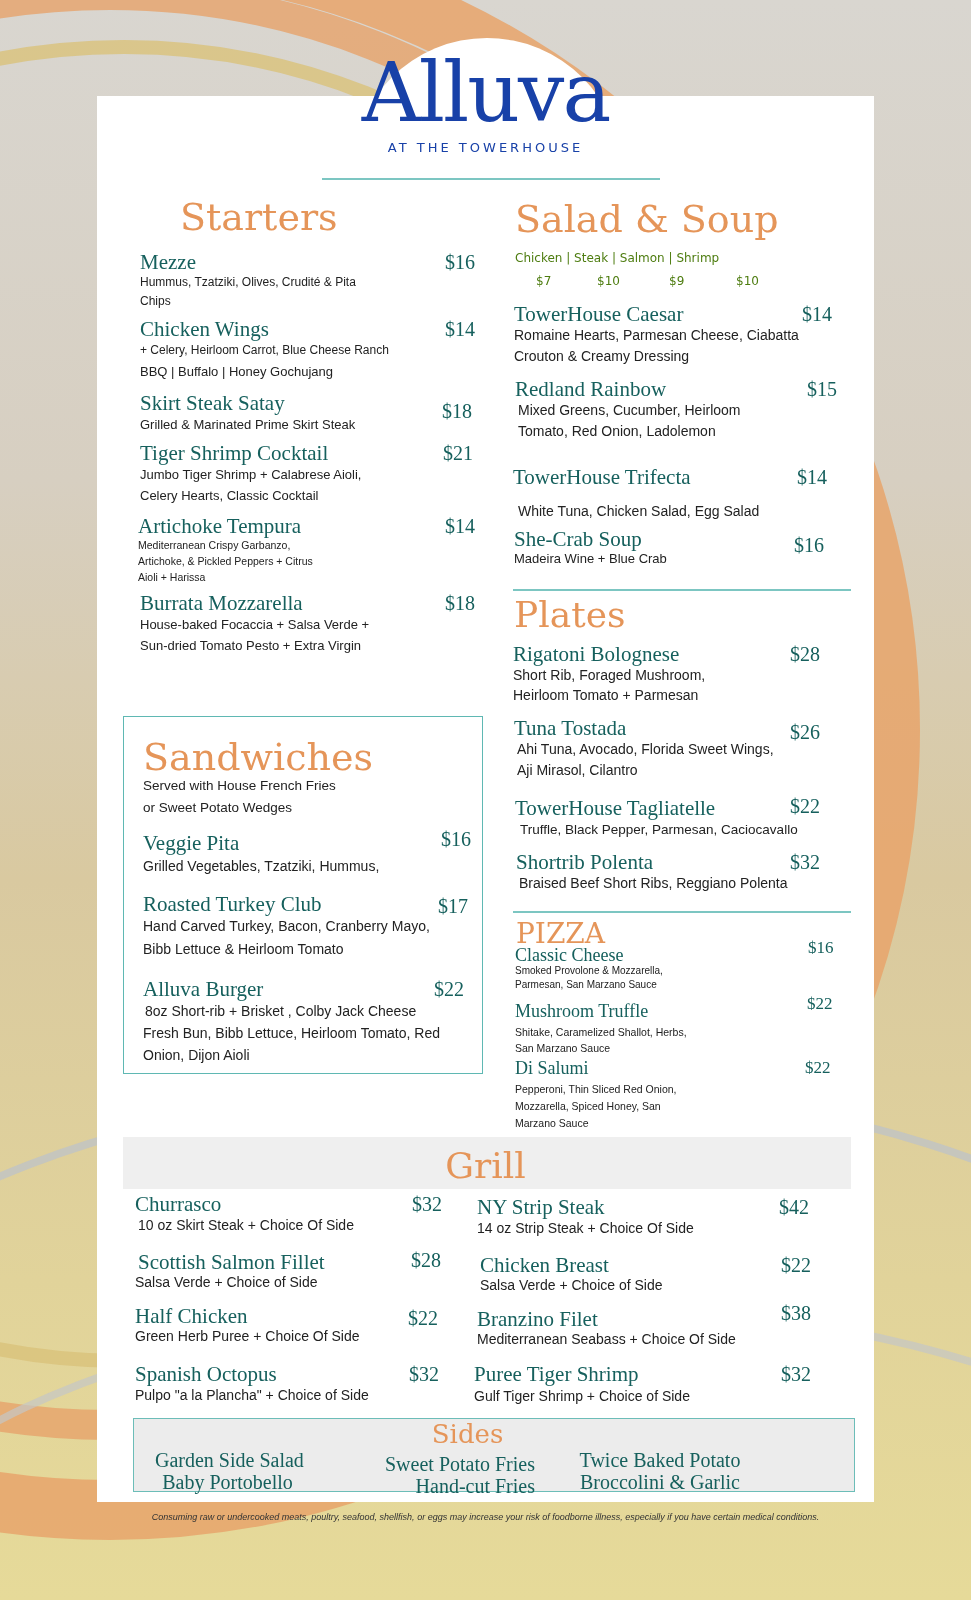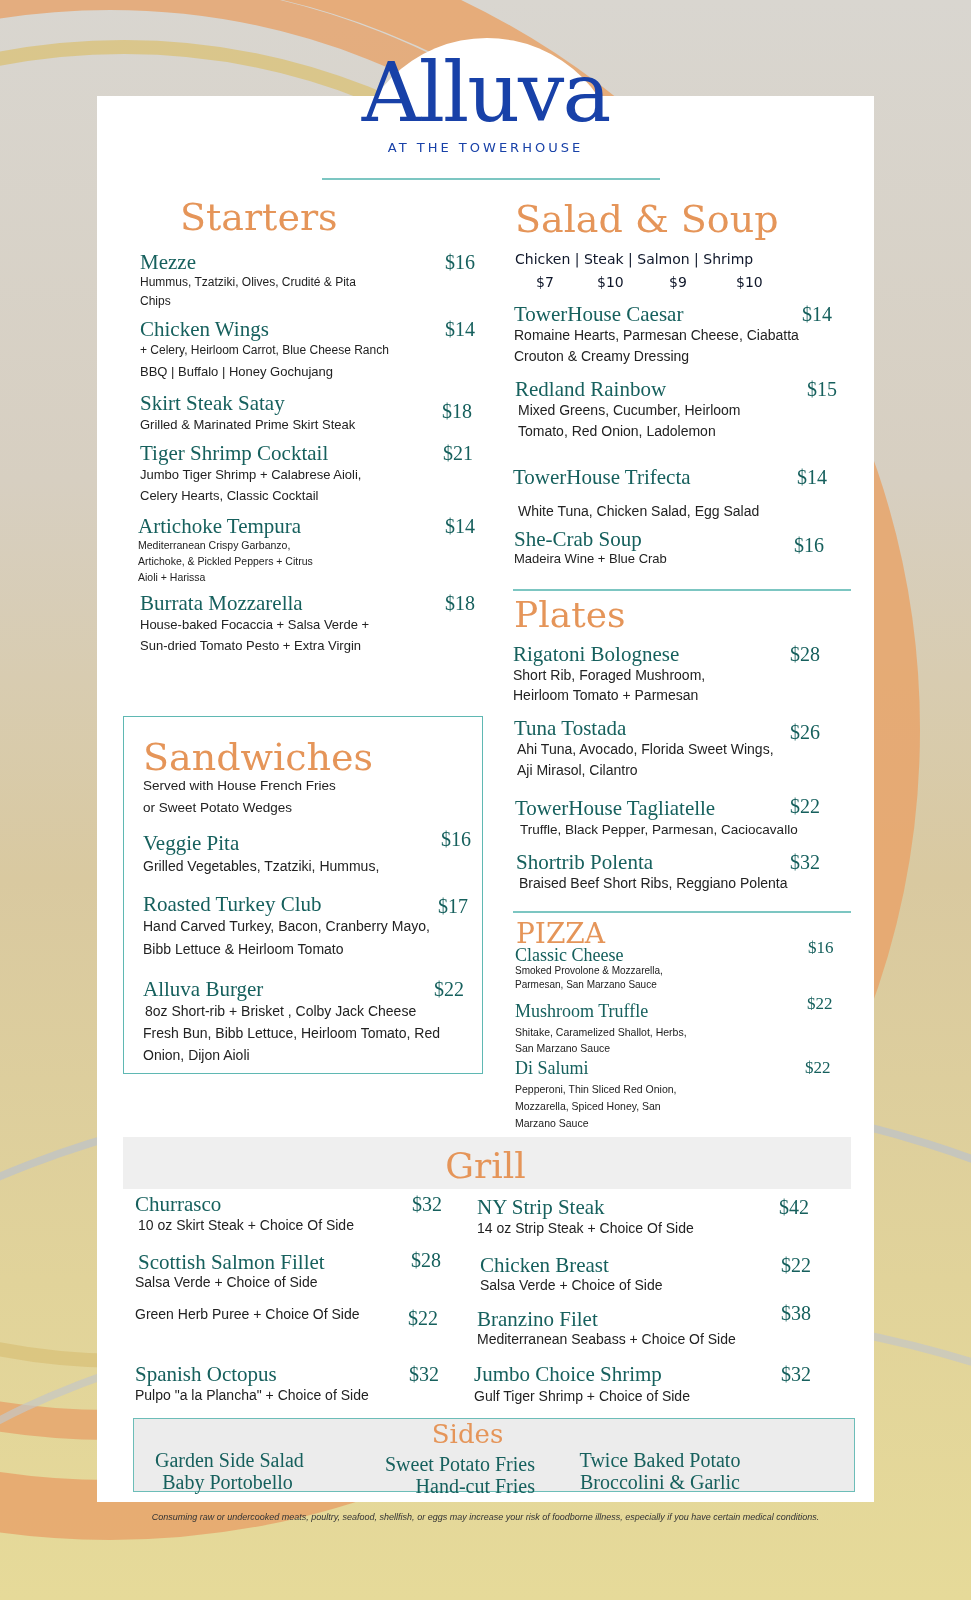--- a/index.html
+++ b/index.html
@@ -19,21 +19,21 @@
   .name{font-family:"Liberation Serif",serif;color:#16605d;font-size:21px;line-height:22px;white-space:nowrap;}
   .price{position:absolute;font-family:"Liberation Serif",serif;color:#16605d;font-size:20px;}
   .desc{font-family:Liberation Sans, sans-serif;color:#222;font-size:13.5px;line-height:21px;white-space:nowrap;}
   .desc.sm{font-size:12px;line-height:17px;}
   .desc.xs{font-size:10.5px;line-height:16px;}
   .sandbox{position:absolute;left:123px;top:716px;width:360px;height:358px;border:1.5px solid #5fb8b3;box-sizing:border-box;}
   .grill-band{position:absolute;left:123px;top:1137px;width:728px;height:52px;background:#efefef;}
   .sides-box{position:absolute;left:133px;top:1418px;width:722px;height:74px;background:#ececec;border:1.5px solid #6cbdb8;box-sizing:border-box;}
   .side{position:absolute;font-family:"Liberation Serif",serif;color:#16605d;font-size:20px;line-height:22px;text-align:center;white-space:nowrap;}
   .disclaimer{position:absolute;left:0;width:971px;top:1512px;text-align:center;font-family:"Liberation Sans",sans-serif;font-style:italic;font-size:9px;color:#333;}
-  .addons{position:absolute;font-family:"DejaVu Sans",sans-serif;font-size:14px;color:#0f172a;white-space:nowrap;}
+  .addons{position:absolute;font-family:"DejaVu Sans",sans-serif;font-size:12px;color:#4d7c0f;white-space:nowrap;}
 </style>
 </head>
 <body>
 
 <div class="bg-stripes">
   <div class="ring" style="left:-700px;top:-80px;width:1500px;height:1500px;border-width:60px;border-color:#e8a56b;opacity:.85"></div>
   <div class="ring" style="left:-620px;top:-20px;width:1400px;height:1400px;border-width:30px;border-color:#e6a36a;opacity:.8"></div>
   <div class="ring" style="left:-540px;top:40px;width:1300px;height:1300px;border-width:14px;border-color:#d9c27a;opacity:.8"></div>
   <div class="ring" style="left:-250px;top:1080px;width:1500px;height:700px;border-width:8px;border-color:#bfc3c6;opacity:.8"></div>
   <div class="ring" style="left:-200px;top:1300px;width:1500px;height:700px;border-width:8px;border-color:#c4c6c6;opacity:.7"></div>
@@ -196,20 +196,21 @@
   <div class="name">Churrasco</div>
   <div class="price" style="left:277px;top:0">$32</div>
   <div class="desc" style="font-size:14px;line-height:20px;padding-left:3px">10 oz Skirt Steak + Choice Of Side</div>
 </div>
 <div class="item" style="left:135px;top:1251px;width:310px;">
   <div class="name" style="padding-left:3px">Scottish Salmon Fillet</div>
   <div class="price" style="left:276px;top:-2px">$28</div>
   <div class="desc" style="font-size:14px;line-height:18px">Salsa Verde + Choice of Side</div>
 </div>
 <div class="item" style="left:135px;top:1305px;width:310px;">
+  <div class="name">Half Chicken</div>
   <div class="price" style="left:273px;top:2px">$22</div>
   <div class="desc" style="font-size:14px;line-height:18px">Green Herb Puree + Choice Of Side</div>
 </div>
 <div class="item" style="left:135px;top:1363px;width:310px;">
   <div class="name">Spanish Octopus</div>
   <div class="price" style="left:274px;top:0">$32</div>
   <div class="desc" style="font-size:14px;line-height:20px">Pulpo "a la Plancha" + Choice of Side</div>
 </div>
 
 <div class="item" style="left:477px;top:1196px;width:340px;">
@@ -221,21 +222,21 @@
   <div class="name">Chicken Breast</div>
   <div class="price" style="left:301px;top:0">$22</div>
   <div class="desc" style="font-size:14px;line-height:18px">Salsa Verde + Choice of Side</div>
 </div>
 <div class="item" style="left:477px;top:1308px;width:345px;">
   <div class="name">Branzino Filet</div>
   <div class="price" style="left:304px;top:-6px">$38</div>
   <div class="desc" style="font-size:14px;line-height:18px">Mediterranean Seabass  + Choice Of Side</div>
 </div>
 <div class="item" style="left:474px;top:1363px;width:345px;">
-  <div class="name">Jumbo Choice Shrimp</div>
+  <div class="name">Puree Tiger Shrimp</div>
   <div class="price" style="left:307px;top:0">$32</div>
   <div class="desc" style="font-size:14px;line-height:22px">Gulf Tiger Shrimp + Choice of Side</div>
 </div>
 
 <div class="sides-box"></div>
 <div class="sec-title" style="left:0;width:935px;text-align:center;top:1421px;font-size:26px;">Sides</div>
 <div class="side" style="left:155px;top:1449px;width:145px;">
   <div>Garden Side Salad</div>
   <div>Baby Portobello</div>
 </div>

